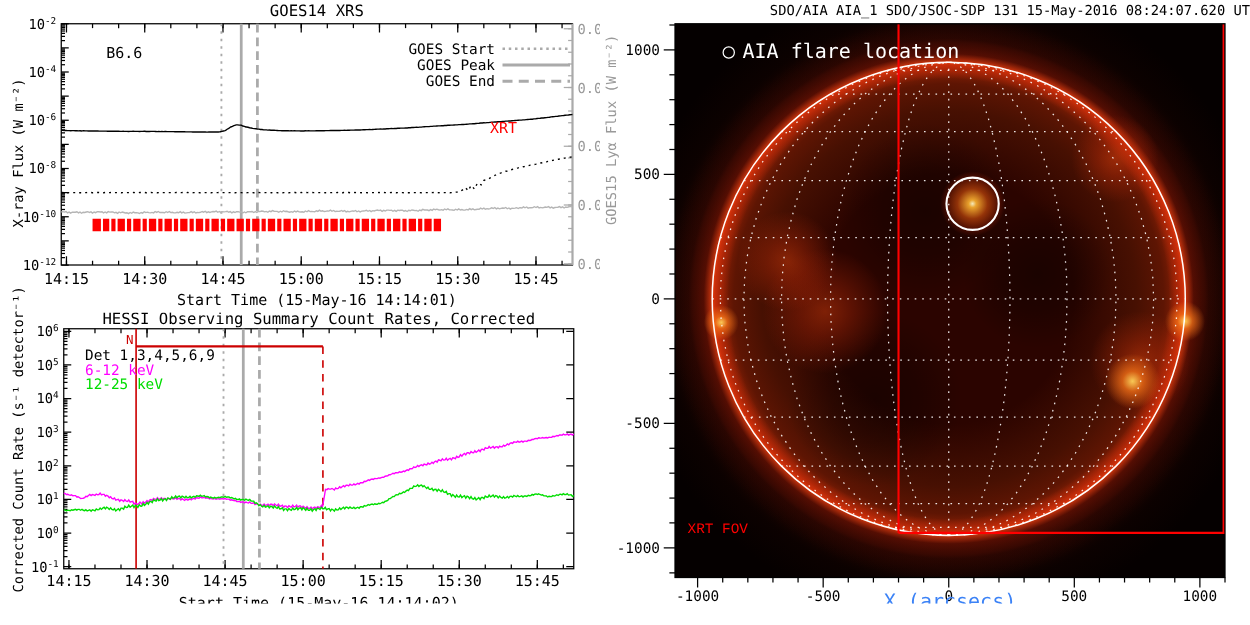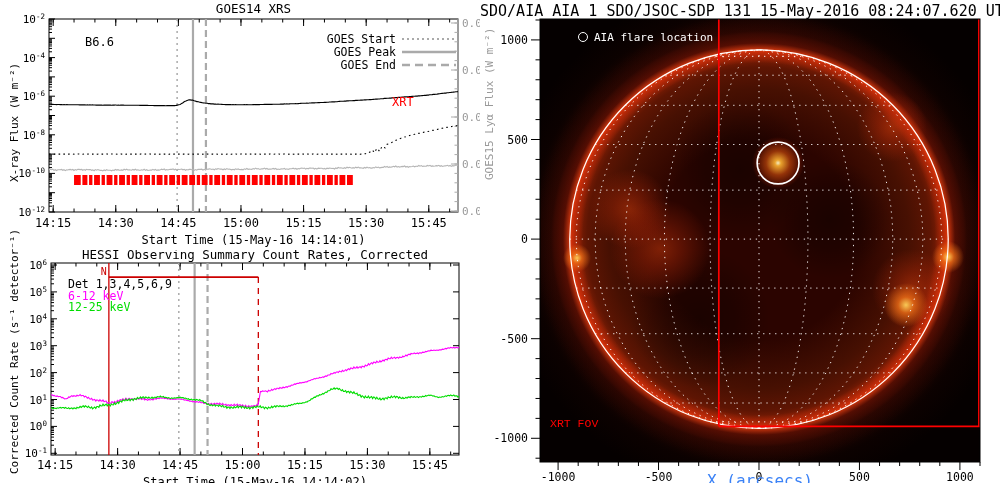--- a/index.html
+++ b/index.html
@@ -5,25 +5,25 @@
   html,body{margin:0;padding:0;background:#fff;}
   #app{position:relative;width:1000px;height:483px;background:#fff;overflow:hidden;
        font-family:"DejaVu Sans Mono","Liberation Mono",monospace;}
   svg{position:absolute;left:0;top:0;}
   #goes-svg{left:0;top:0;}
   #hessi-svg{left:0;top:250px;}
   .vlabel{position:absolute;white-space:nowrap;transform:rotate(-90deg);transform-origin:0 0;
           font-size:11px;color:#000;}
   .vlabel.gray{color:#999;}
   #sun-panel{position:absolute;left:480px;top:0;width:520px;height:500px;}
-  #sun-title{position:absolute;left:0;top:2px;width:520px;text-align:right;font-size:15px;color:#000;white-space:nowrap;}
+  #sun-title{position:absolute;left:0;top:2px;width:520px;text-align:right;font-size:11px;color:#000;white-space:nowrap;}
   #sun-image{position:absolute;left:60px;top:19px;width:440px;height:443px;background-color:#050000;}
   #sun-overlay{left:60px;top:19px;}
   #sun-axes{left:0;top:0;}
-  #flare-legend{position:absolute;left:74px;top:31px;color:#fff;font-size:11px;white-space:nowrap;padding-left:24px;}
+  #flare-legend{position:absolute;left:74px;top:31px;color:#fff;font-size:16px;white-space:nowrap;padding-left:24px;}
   #flare-legend .ring{display:inline-block;width:8px;height:8px;border:1.2px solid #fff;border-radius:50%;
         vertical-align:-1px;margin-right:6px;}
   #fov-label{position:absolute;left:70px;top:417px;color:#ff0000;font-size:11.5px;font-family:Liberation Mono, monospace;}
   #sun-xlabel{position:absolute;left:60px;top:471px;width:440px;text-align:center;font-size:16px;color:#3b82f6;}
   text{font-family:"DejaVu Sans Mono","Liberation Mono",monospace;}
 </style>
 </head>
 <body>
 
 <div id="app">

